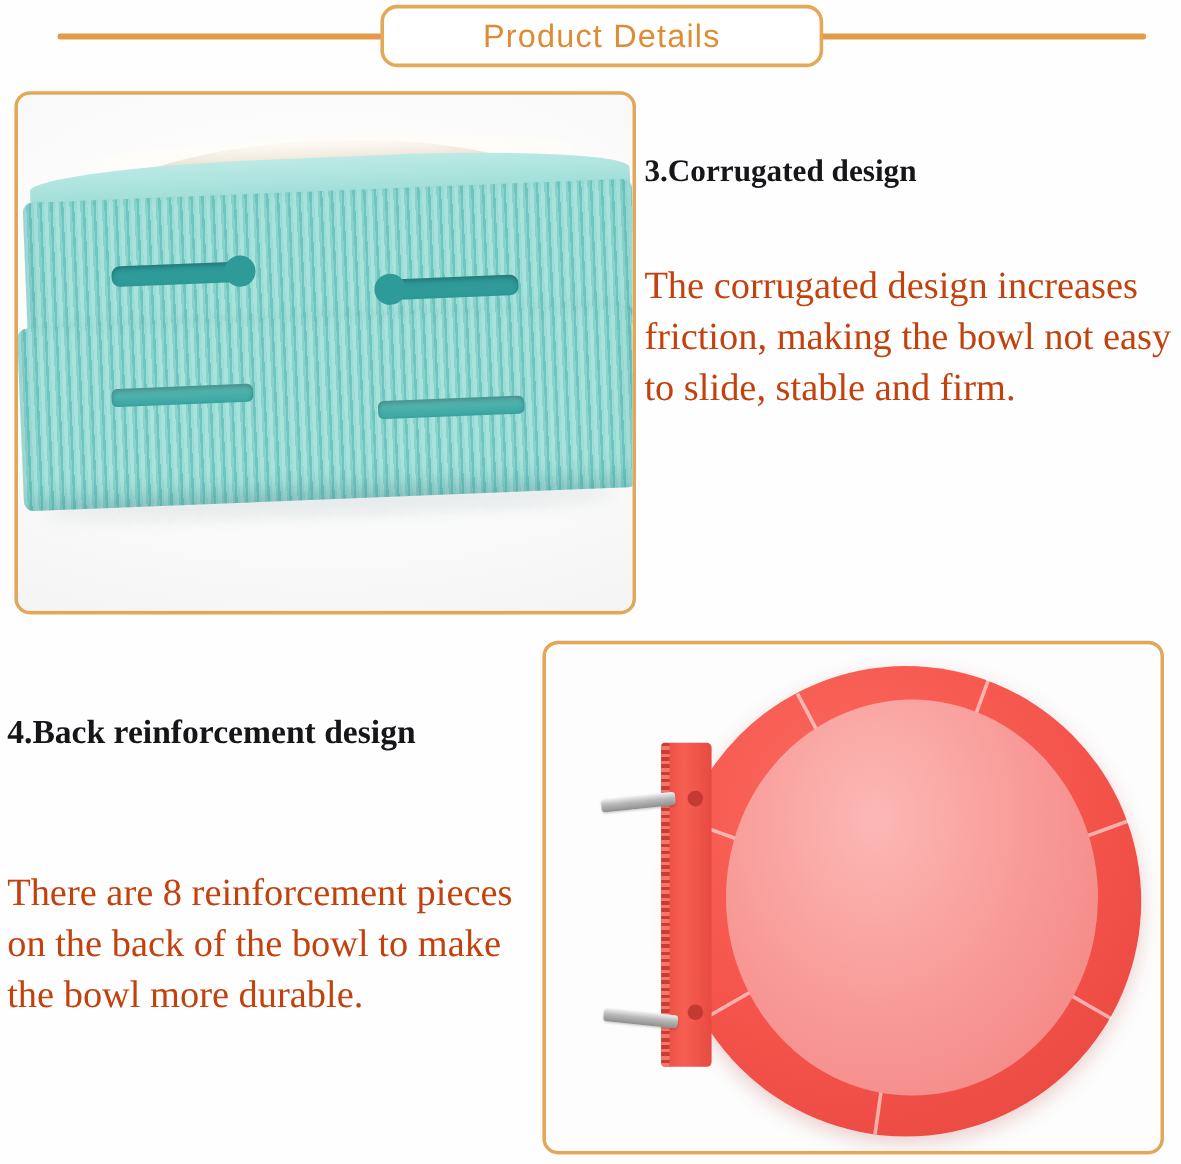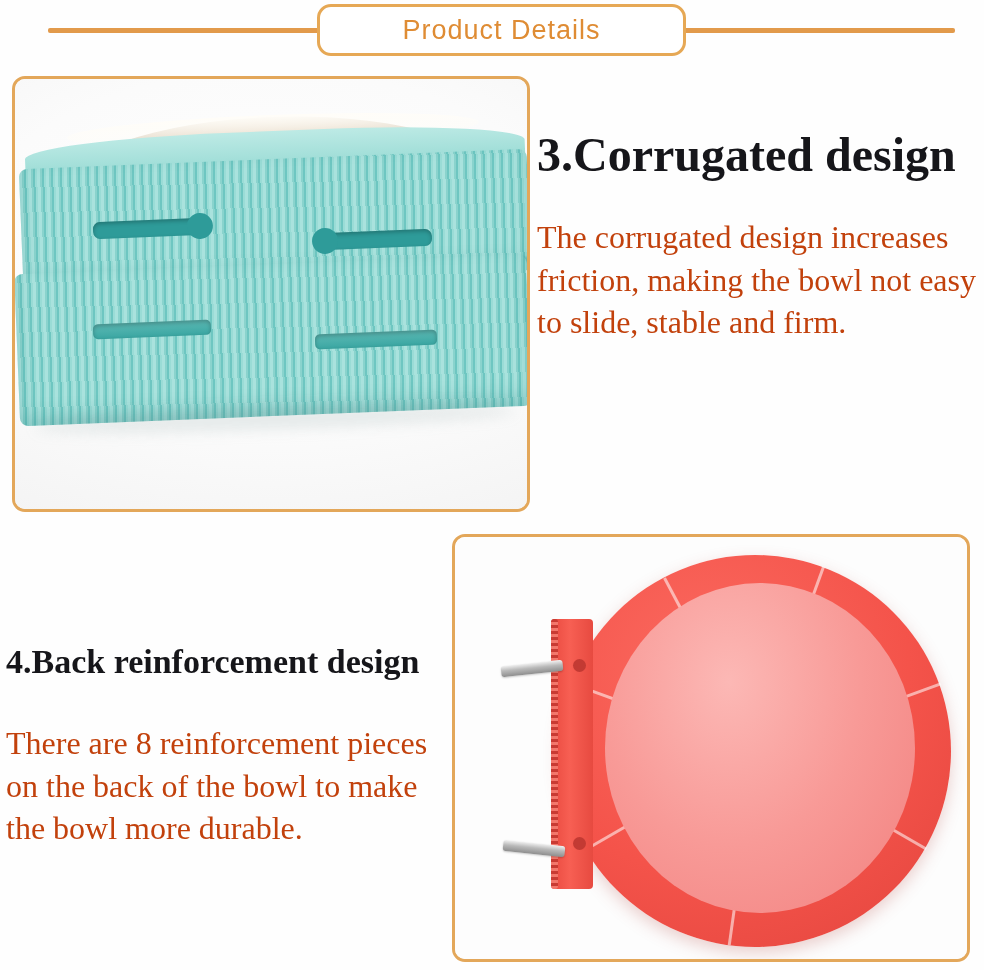--- a/index.html
+++ b/index.html
@@ -325,34 +325,33 @@
   .body-text {
     position: absolute;
     color: #c2410c;
     line-height: 1.33;
   }
 
   #heading-3 {
     left: 537px;
     top: 129px;
     width: 446px;
-    font-size: 48px;
+    font-size: 26px;
   }
   #body-3 {
     left: 537px;
     top: 216px;
     width: 448px;
     font-size: 32px;
   }
   #heading-4 {
     left: 6px;
     top: 596px;
     width: 452px;
-    font-size: 34px;
-    margin-top: 48px;
+    font-size: 28px;
   }
   #body-4 {
     left: 6px;
     top: 722px;
     width: 446px;
     font-size: 32px;
   }
 </style>
 </head>
 <body>

